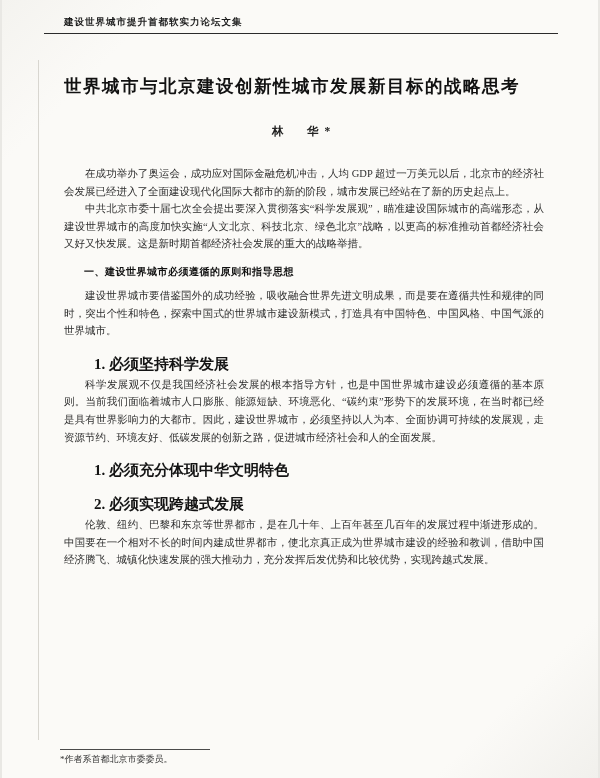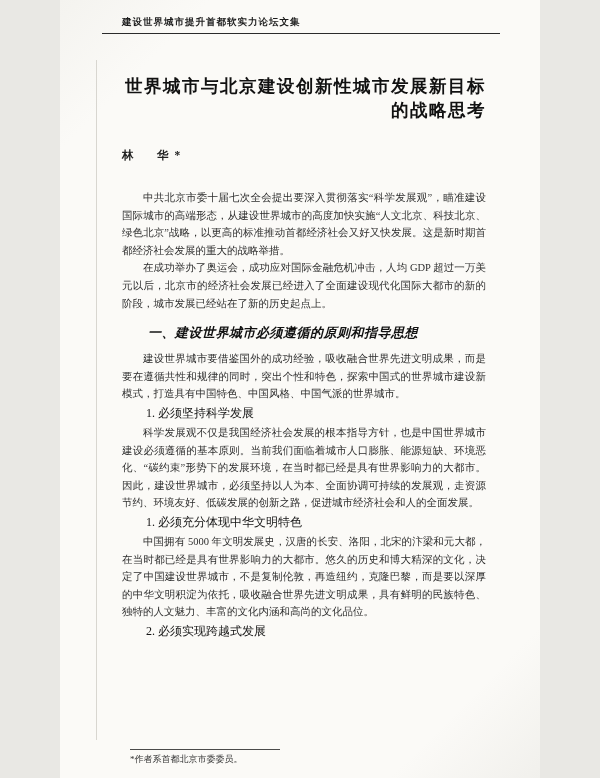--- a/index.html
+++ b/index.html
@@ -3,21 +3,21 @@
 <meta charset="utf-8">
 <style>
   html, body {
     margin: 0;
     padding: 0;
     background: #e9e8e4;
     font-family: "Liberation Serif", "DejaVu Serif", serif;
   }
   .page {
     position: relative;
-    width: 480px;
+    width: 596px;
     height: 778px;
     margin: 0 auto;
     box-sizing: border-box;
     padding: 16px 54px 0 62px;
     background: linear-gradient(135deg, #f4f3ef 0%, #fbfaf7 12%, #fbfaf7 88%, #f1f0ec 100%);
     color: #2c2c2c;
     overflow: hidden;
   }
   .scan-line {
     position: absolute;
@@ -34,64 +34,63 @@
     color: #1c1c1c;
     padding-bottom: 4px;
   }
   .header-rule {
     border-bottom: 1.6px solid #2b2b2b;
     margin-left: -20px;
     margin-right: -14px;
   }
   .title {
     margin: 40px 0 0 0;
-    text-align: right;
+    text-align: left;
     font-size: 17.5px;
     font-weight: bold;
     letter-spacing: 1.5px;
     color: #111;
   }
   .author {
     margin-top: 26px;
-    text-align: left;
+    text-align: center;
     font-size: 11.5px;
     font-weight: 600;
     letter-spacing: 6px;
     color: #222;
   }
   .body-block {
     margin-top: 26px;
   }
   .body-p {
     margin: 0;
     font-size: 10.5px;
     line-height: 17.6px;
     text-align: justify;
     text-indent: 2em;
     color: #2e2e2e;
   }
   .section-heading {
     margin: 12px 0 8px 0;
-    font-size: 13px;
+    font-size: 10px;
     font-weight: bold;
     text-indent: 2em;
     color: #111;
     letter-spacing: 0.5px;
-    font-style: italic;
   }
   .sub-heading {
-    margin: 2px 0 2px 0;
-    font-size: 12px;
-    font-weight: normal;
+    margin: 15px 0 2px 0;
+    font-size: 15px;
+    font-weight: bold;
     text-indent: 2em;
     color: #141414;
   }
   .footnote-area {
     position: absolute;
-    left: 70px;
+    left: 58px;
     bottom: 12px;
     width: 484px;
   }
   .footnote-rule {
     width: 150px;
     border-top: 1px solid #4a4a4a;
     margin-bottom: 3px;
   }
   .footnote {
     font-size: 9px;
@@ -108,34 +107,34 @@
   <div class="running-header">
     <span>建设世界城市提升首都软实力论坛文集</span>
   </div>
   <div class="header-rule"></div>
 
   <h1 class="title">世界城市与北京建设创新性城市发展新目标的战略思考</h1>
 
   <div class="author">林　华*</div>
 
   <div class="body-block">
+    <p class="body-p">在成功举办了奥运会，成功应对国际金融危机冲击，人均 GDP 超过一万美元以后，北京市的经济社会发展已经进入了全面建设现代化国际大都市的新的阶段，城市发展已经站在了新的历史起点上。</p>
     <p class="body-p">中共北京市委十届七次全会提出要深入贯彻落实“科学发展观”，瞄准建设国际城市的高端形态，从建设世界城市的高度加快实施“人文北京、科技北京、绿色北京”战略，以更高的标准推动首都经济社会又好又快发展。这是新时期首都经济社会发展的重大的战略举措。</p>
-    <p class="body-p">在成功举办了奥运会，成功应对国际金融危机冲击，人均 GDP 超过一万美元以后，北京市的经济社会发展已经进入了全面建设现代化国际大都市的新的阶段，城市发展已经站在了新的历史起点上。</p>
 
     <h2 class="section-heading">一、建设世界城市必须遵循的原则和指导思想</h2>
 
     <p class="body-p">建设世界城市要借鉴国外的成功经验，吸收融合世界先进文明成果，而是要在遵循共性和规律的同时，突出个性和特色，探索中国式的世界城市建设新模式，打造具有中国特色、中国风格、中国气派的世界城市。</p>
 
     <h3 class="sub-heading">1. 必须坚持科学发展</h3>
     <p class="body-p">科学发展观不仅是我国经济社会发展的根本指导方针，也是中国世界城市建设必须遵循的基本原则。当前我们面临着城市人口膨胀、能源短缺、环境恶化、“碳约束”形势下的发展环境，在当时都已经是具有世界影响力的大都市。因此，建设世界城市，必须坚持以人为本、全面协调可持续的发展观，走资源节约、环境友好、低碳发展的创新之路，促进城市经济社会和人的全面发展。</p>
 
     <h3 class="sub-heading">1. 必须充分体现中华文明特色</h3>
-    <p class="body-p">中国拥有 5000 年文明发展史，汉唐的长安、洛阳，北宋的汴梁和元大都，在当时都已经是具有世界影响力的大都市。悠久的历史和博大精深的文化，决定了中国建设世界城市，不是复制伦敦，再造纽约，克隆巴黎，而是要以深厚的中华文明积淀为依托，吸收融合世界先进文明成果，具有鲜明的民族特色、独特的人文魅力、丰富的文化内涵和高尚的文化品位。</p>
 
     <h3 class="sub-heading">2. 必须实现跨越式发展</h3>
+    <p class="body-p">伦敦、纽约、巴黎和东京等世界都市，是在几十年、上百年甚至几百年的发展过程中渐进形成的。中国要在一个相对不长的时间内建成世界都市，使北京真正成为世界城市建设的经验和教训，借助中国经济腾飞、城镇化快速发展的强大推动力，充分发挥后发优势和比较优势，实现跨越式发展。</p>
   </div>
 
   <div class="footnote-area">
     <div class="footnote-rule"></div>
     <div class="footnote">*作者系首都北京市委委员。</div>
   </div>
 
 </div>
 
 </body></html>

